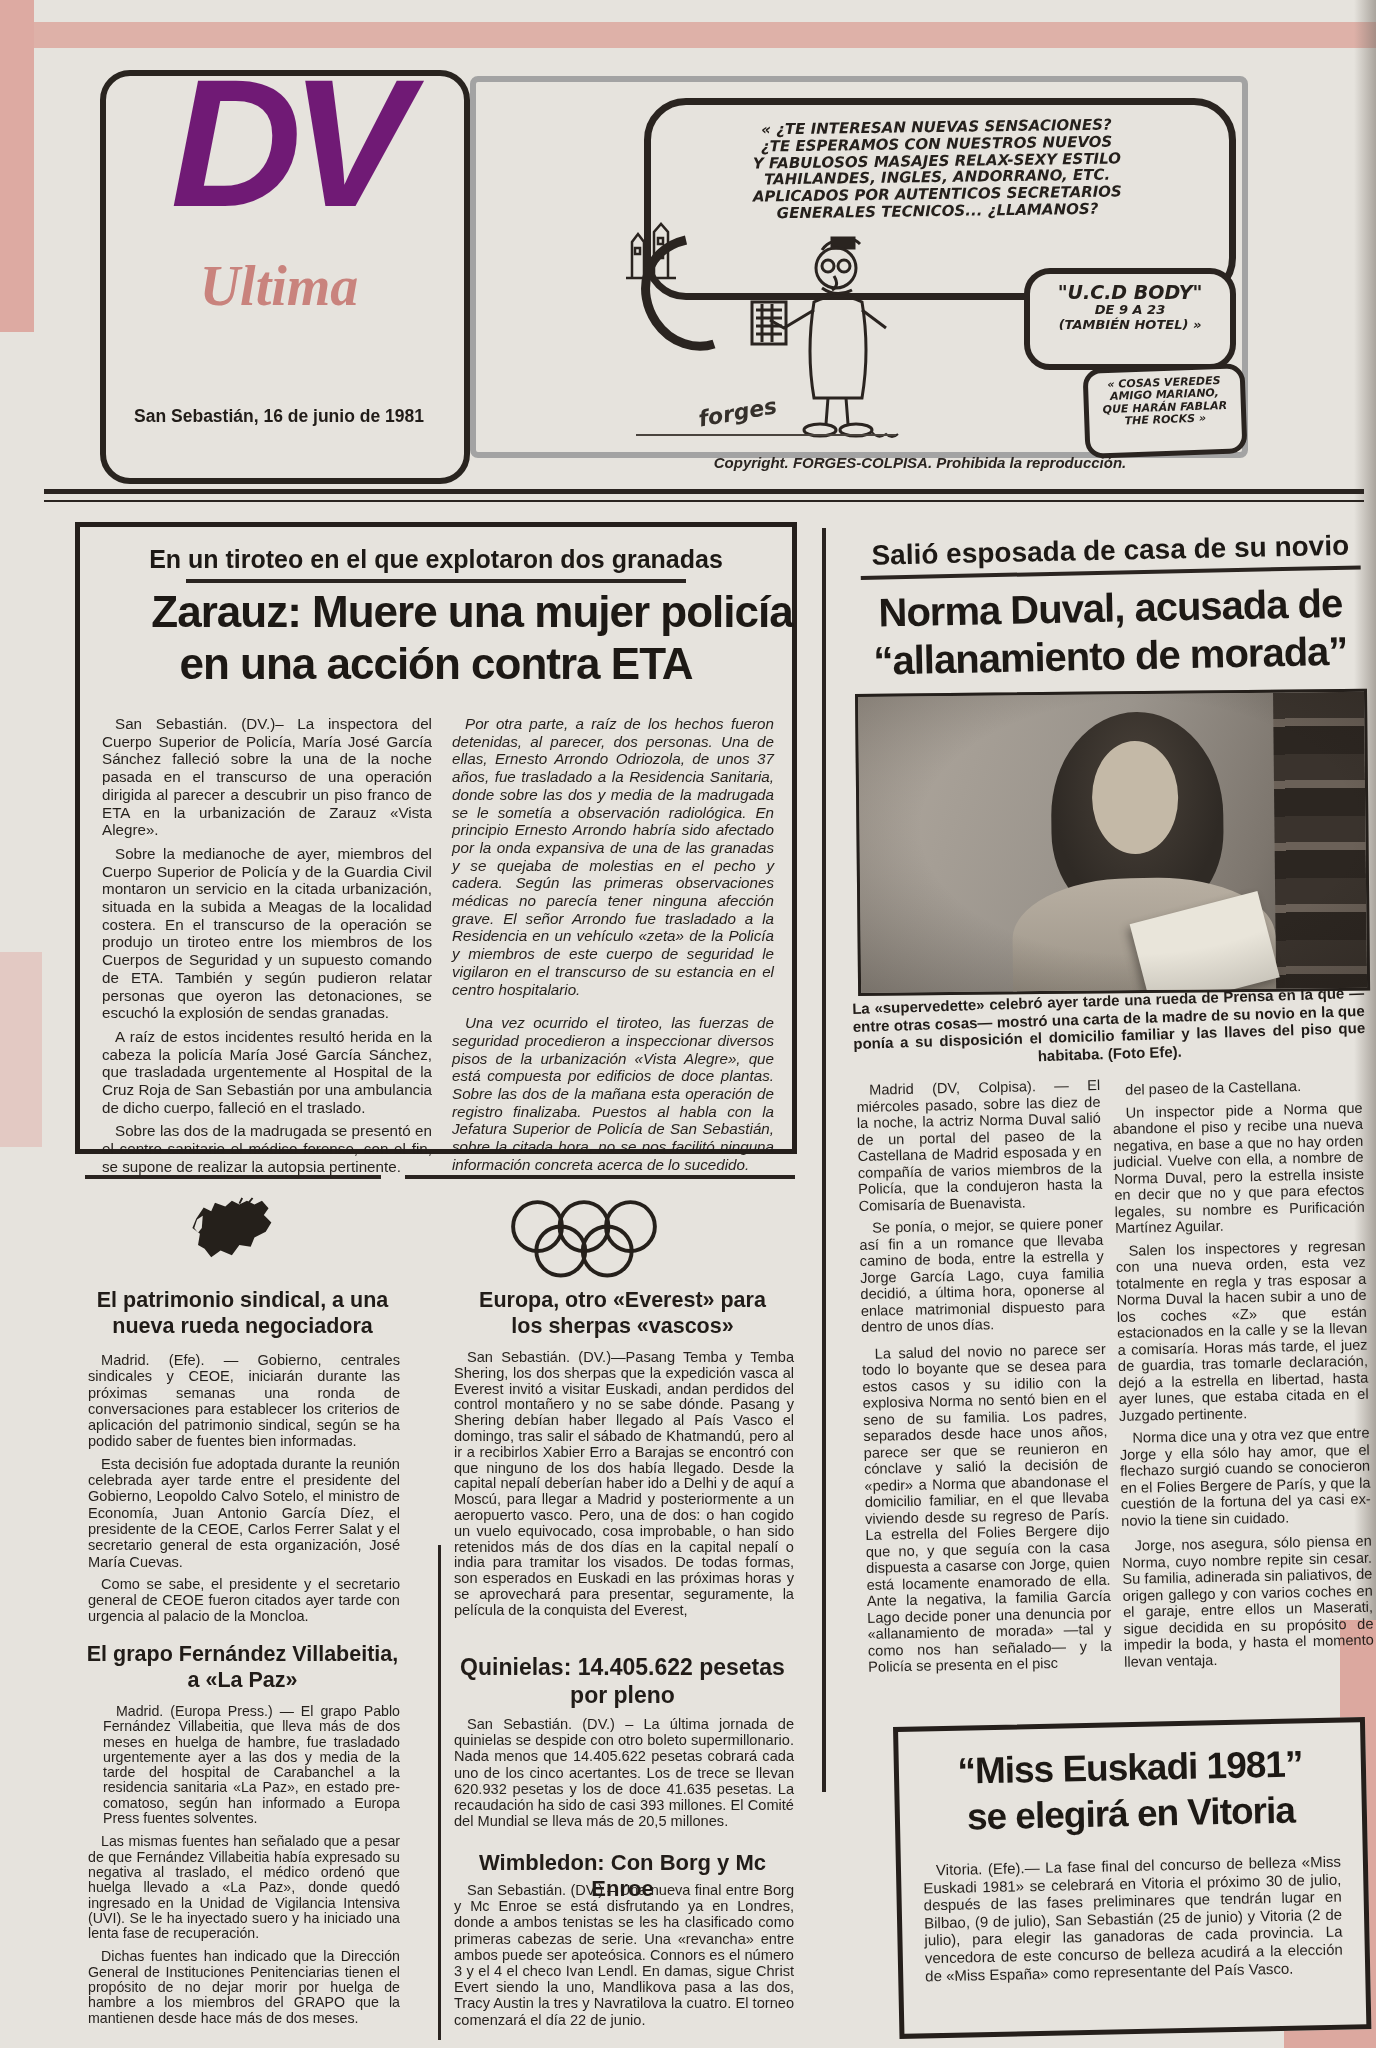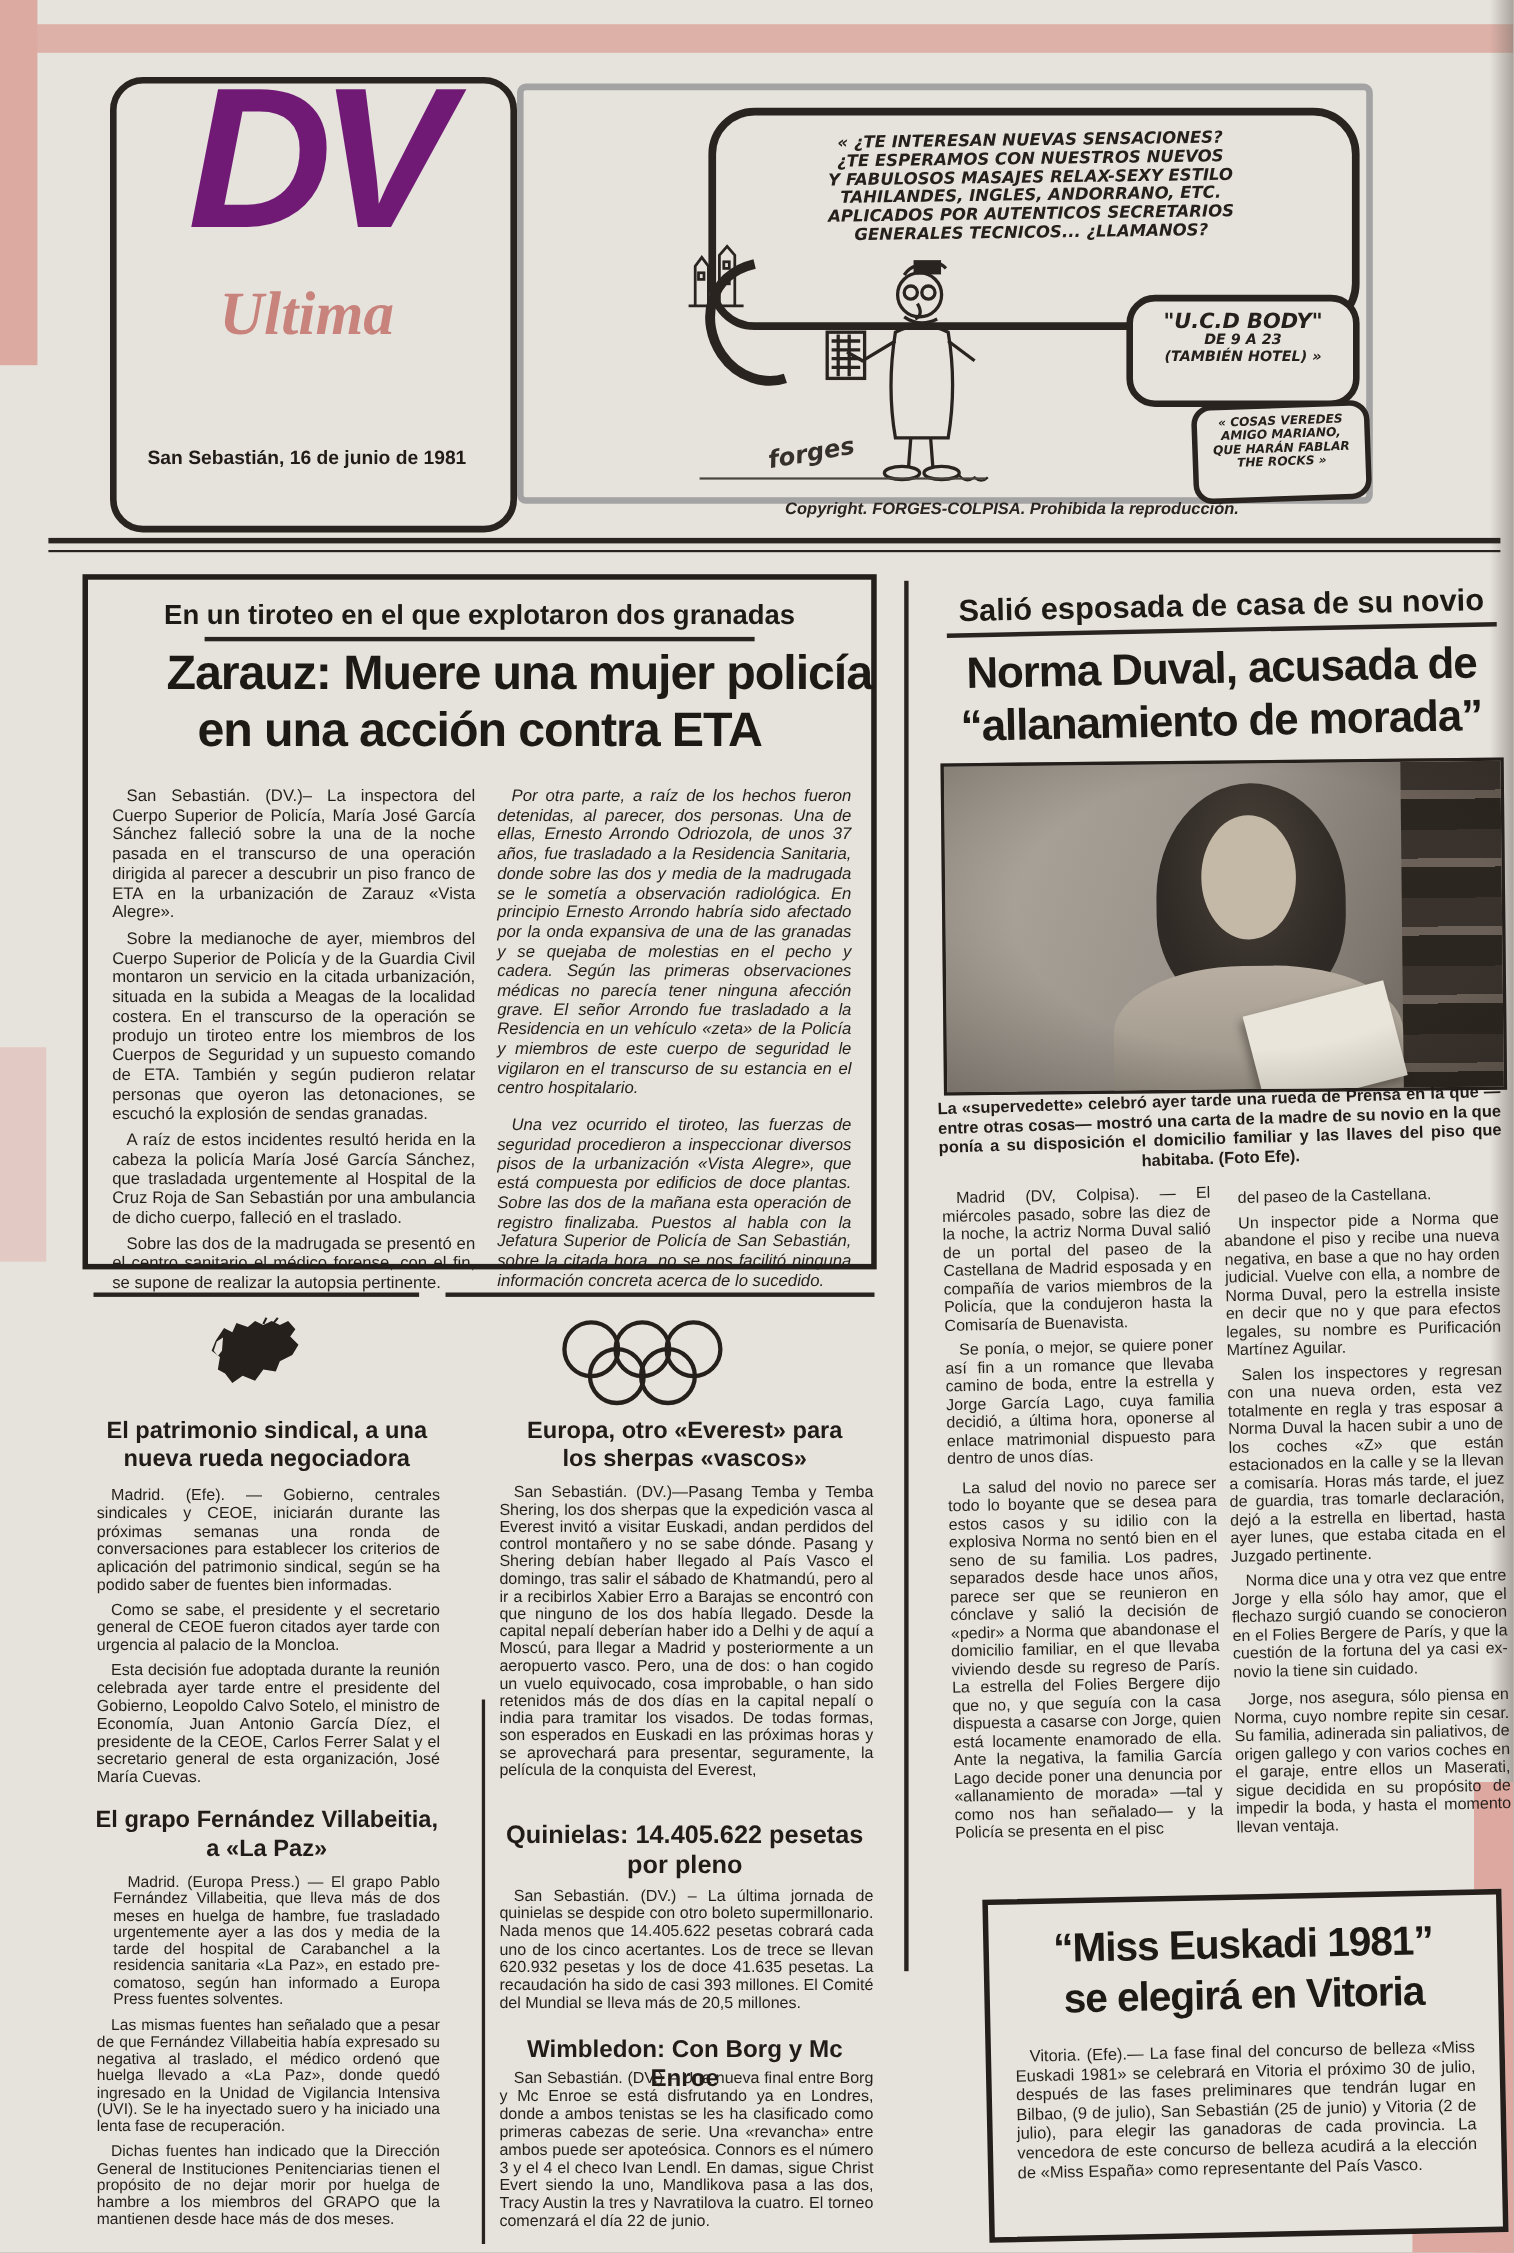--- a/index.html
+++ b/index.html
@@ -194,22 +194,22 @@
       <circle cx="101" cy="25" r="20"></circle>
       <circle cx="44" cy="45" r="20"></circle>
       <circle cx="82" cy="45" r="20"></circle>
     </g>
   </svg>
 
   <div class="subhead ctr abs" style="left:85px;top:1288px;width:315px;font-size:21.5px;">El patrimonio sindical, a una</div>
   <div class="subhead ctr abs" style="left:85px;top:1314px;width:315px;font-size:21.5px;">nueva rueda negociadora</div>
   <div class="abs col just" style="left:88px;top:1352px;width:312px;font-size:14.6px;line-height:16.3px;">
     <p>Madrid. (Efe). — Gobierno, centrales sindicales y CEOE, iniciarán durante las próximas semanas una ronda de conversaciones para establecer los criterios de aplicación del patrimonio sindical, según se ha podido saber de fuentes bien informadas.</p>
+    <p>Esta decisión fue adoptada durante la reunión celebrada ayer tarde entre el presidente del Gobierno, Leopoldo Calvo Sotelo, el ministro de Economía, Juan Antonio García Díez, el presidente de la CEOE, Carlos Ferrer Salat y el secretario general de esta organización, José María Cuevas.</p>
     <p>Como se sabe, el presidente y el secretario general de CEOE fueron citados ayer tarde con urgencia al palacio de la Moncloa.</p>
-    <p>Esta decisión fue adoptada durante la reunión celebrada ayer tarde entre el presidente del Gobierno, Leopoldo Calvo Sotelo, el ministro de Economía, Juan Antonio García Díez, el presidente de la CEOE, Carlos Ferrer Salat y el secretario general de esta organización, José María Cuevas.</p>
   </div>
 
   <div class="subhead ctr abs" style="left:85px;top:1642px;width:315px;font-size:21.5px;">El grapo Fernández Villabeitia,</div>
   <div class="subhead ctr abs" style="left:85px;top:1668px;width:315px;font-size:21.5px;">a «La Paz»</div>
   <div class="abs col just" style="left:88px;top:1704px;width:312px;font-size:14.2px;line-height:15.3px;">
     <p style="margin-bottom:8px;margin-left:15px;">Madrid. (Europa Press.) — El grapo Pablo Fernández Villabeitia, que lleva más de dos meses en huelga de hambre, fue trasladado urgentemente ayer a las dos y media de la tarde del hospital de Carabanchel a la residencia sanitaria «La Paz», en estado pre-comatoso, según han informado a Europa Press fuentes solventes.</p>
     <p style="margin-bottom:8px;">Las mismas fuentes han señalado que a pesar de que Fernández Villabeitia había expresado su negativa al traslado, el médico ordenó que huelga llevado a «La Paz», donde quedó ingresado en la Unidad de Vigilancia Intensiva (UVI). Se le ha inyectado suero y ha iniciado una lenta fase de recuperación.</p>
     <p>Dichas fuentes han indicado que la Dirección General de Instituciones Penitenciarias tienen el propósito de no dejar morir por huelga de hambre a los miembros del GRAPO que la mantienen desde hace más de dos meses.</p>
   </div>
 

